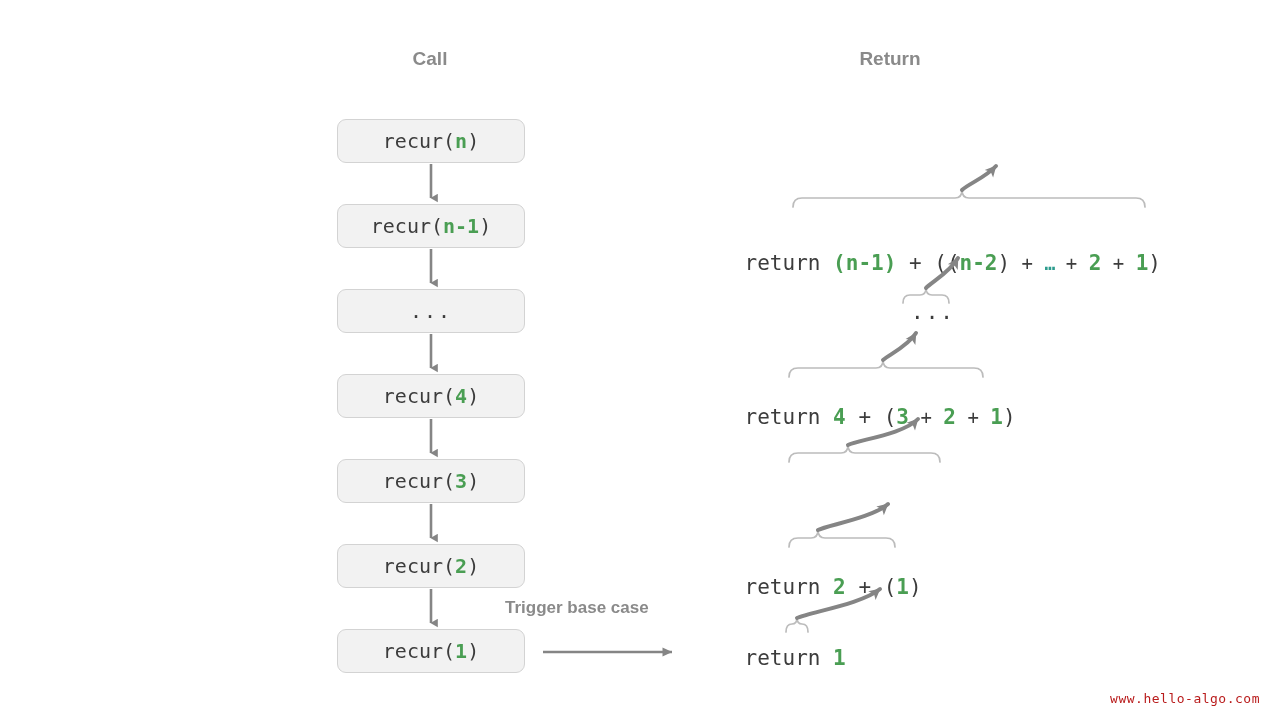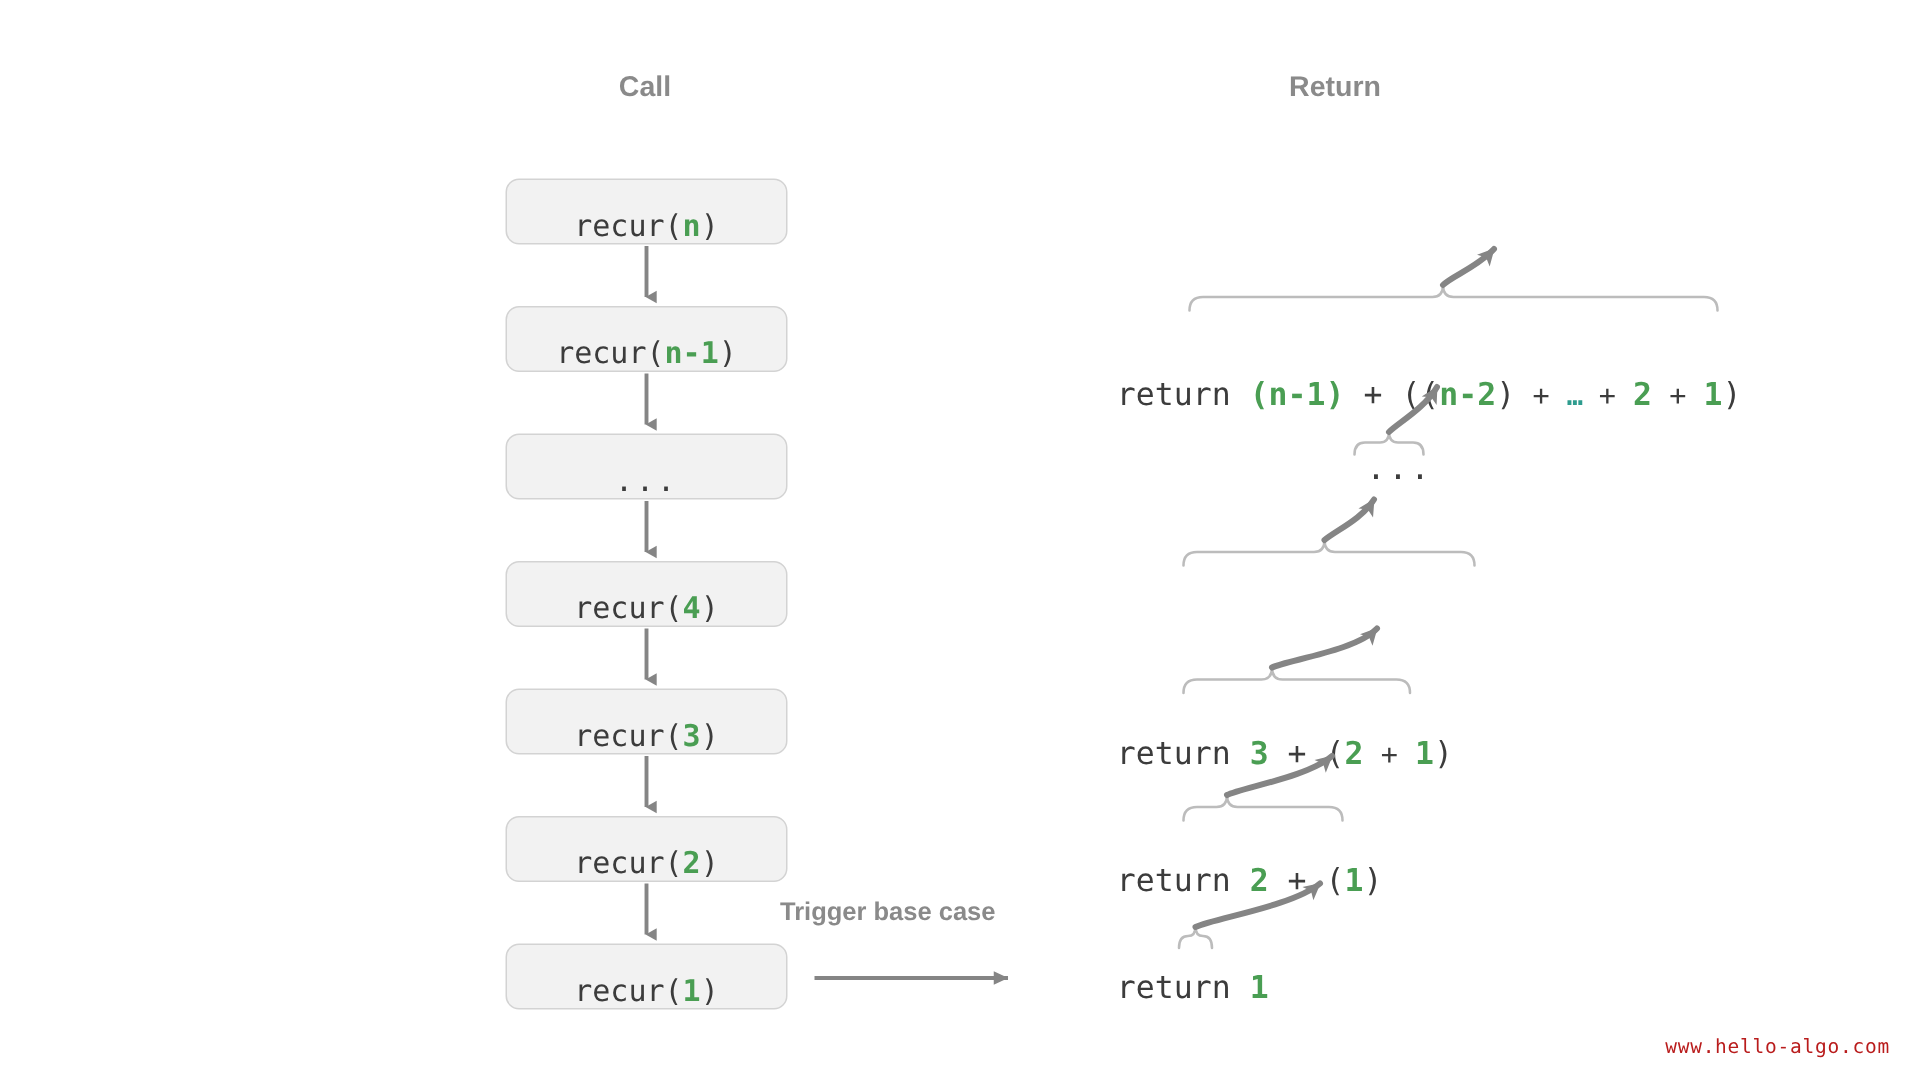--- a/index.html
+++ b/index.html
@@ -33,21 +33,21 @@
   .call-box {
     position: absolute;
     left: 337px;
     width: 188px;
     height: 44px;
     box-sizing: border-box;
     background: #f2f2f2;
     border: 1.4px solid #d3d3d3;
     border-radius: 9px;
     display: flex;
-    align-items: flex-end;
+    align-items: center;
     justify-content: center;
     font-family: "DejaVu Sans Mono", monospace;
     font-size: 20px;
     color: #3c3c3c;
     letter-spacing: 0px;
     white-space: pre;
   }
   .call-box .g { color: #4a9e53; font-weight: bold; }
   .call-box .dots3 { color: #3c3c3c; letter-spacing: 2px; }
 
@@ -72,21 +72,21 @@
     font-family: "DejaVu Sans Mono", monospace;
     font-size: 21px;
     color: #3c3c3c;
     letter-spacing: 2px;
     white-space: pre;
   }
 
   
   #trigger-label {
     position: absolute;
-    left: 520px;
+    left: 505px;
     top: 598px;
     font-family: "Liberation Sans", sans-serif;
     font-weight: bold;
     font-size: 17px;
     color: #8a8a8a;
     white-space: nowrap;
   }
 
   
   #watermark {
@@ -139,24 +139,24 @@
     <span>recur(</span><span class="g">1</span><span>)</span>
   </div>
 
 
   <div class="ret-row" style="left:694px; top:232px">
     <span class="kw">return</span><span class="op"> </span><span class="g">(n-1)</span><span class="op"> + </span><span class="par">(</span><span class="par">(</span><span class="g">n-2</span><span class="par">)</span><span class="opt"> + </span><span class="teal">…</span><span class="opt"> + </span><span class="g">2</span><span class="opt"> + </span><span class="g">1</span><span class="par">)</span>
   </div>
 
   <div class="ret-dots" style="left:911px; top:300px">...</div>
 
-
-  <div class="ret-row" style="left:694px; top:471px">
-    <span class="kw">return</span><span class="op"> </span><span class="g">3</span><span class="op"> + </span><span class="par">(</span><span class="g">2</span><span class="opt"> + </span><span class="g">1</span><span class="par">)</span>
-  </div>
+  <div class="ret-row" style="left:694px; top:386px">
+    <span class="kw">return</span><span class="op"> </span><span class="g">4</span><span class="op"> + </span><span class="par">(</span><span class="g">3</span><span class="opt"> + </span><span class="g">2</span><span class="opt"> + </span><span class="g">1</span><span class="par">)</span>
+  </div>
+
 
   <div class="ret-row" style="left:694px; top:556px">
     <span class="kw">return</span><span class="op"> </span><span class="g">2</span><span class="op"> + </span><span class="par">(</span><span class="g">1</span><span class="par">)</span>
   </div>
 
   <div class="ret-row" style="left:694px; top:627px">
     <span class="kw">return</span><span class="op"> </span><span class="g">1</span>
   </div>
 
   <div id="trigger-label">Trigger base case</div>

